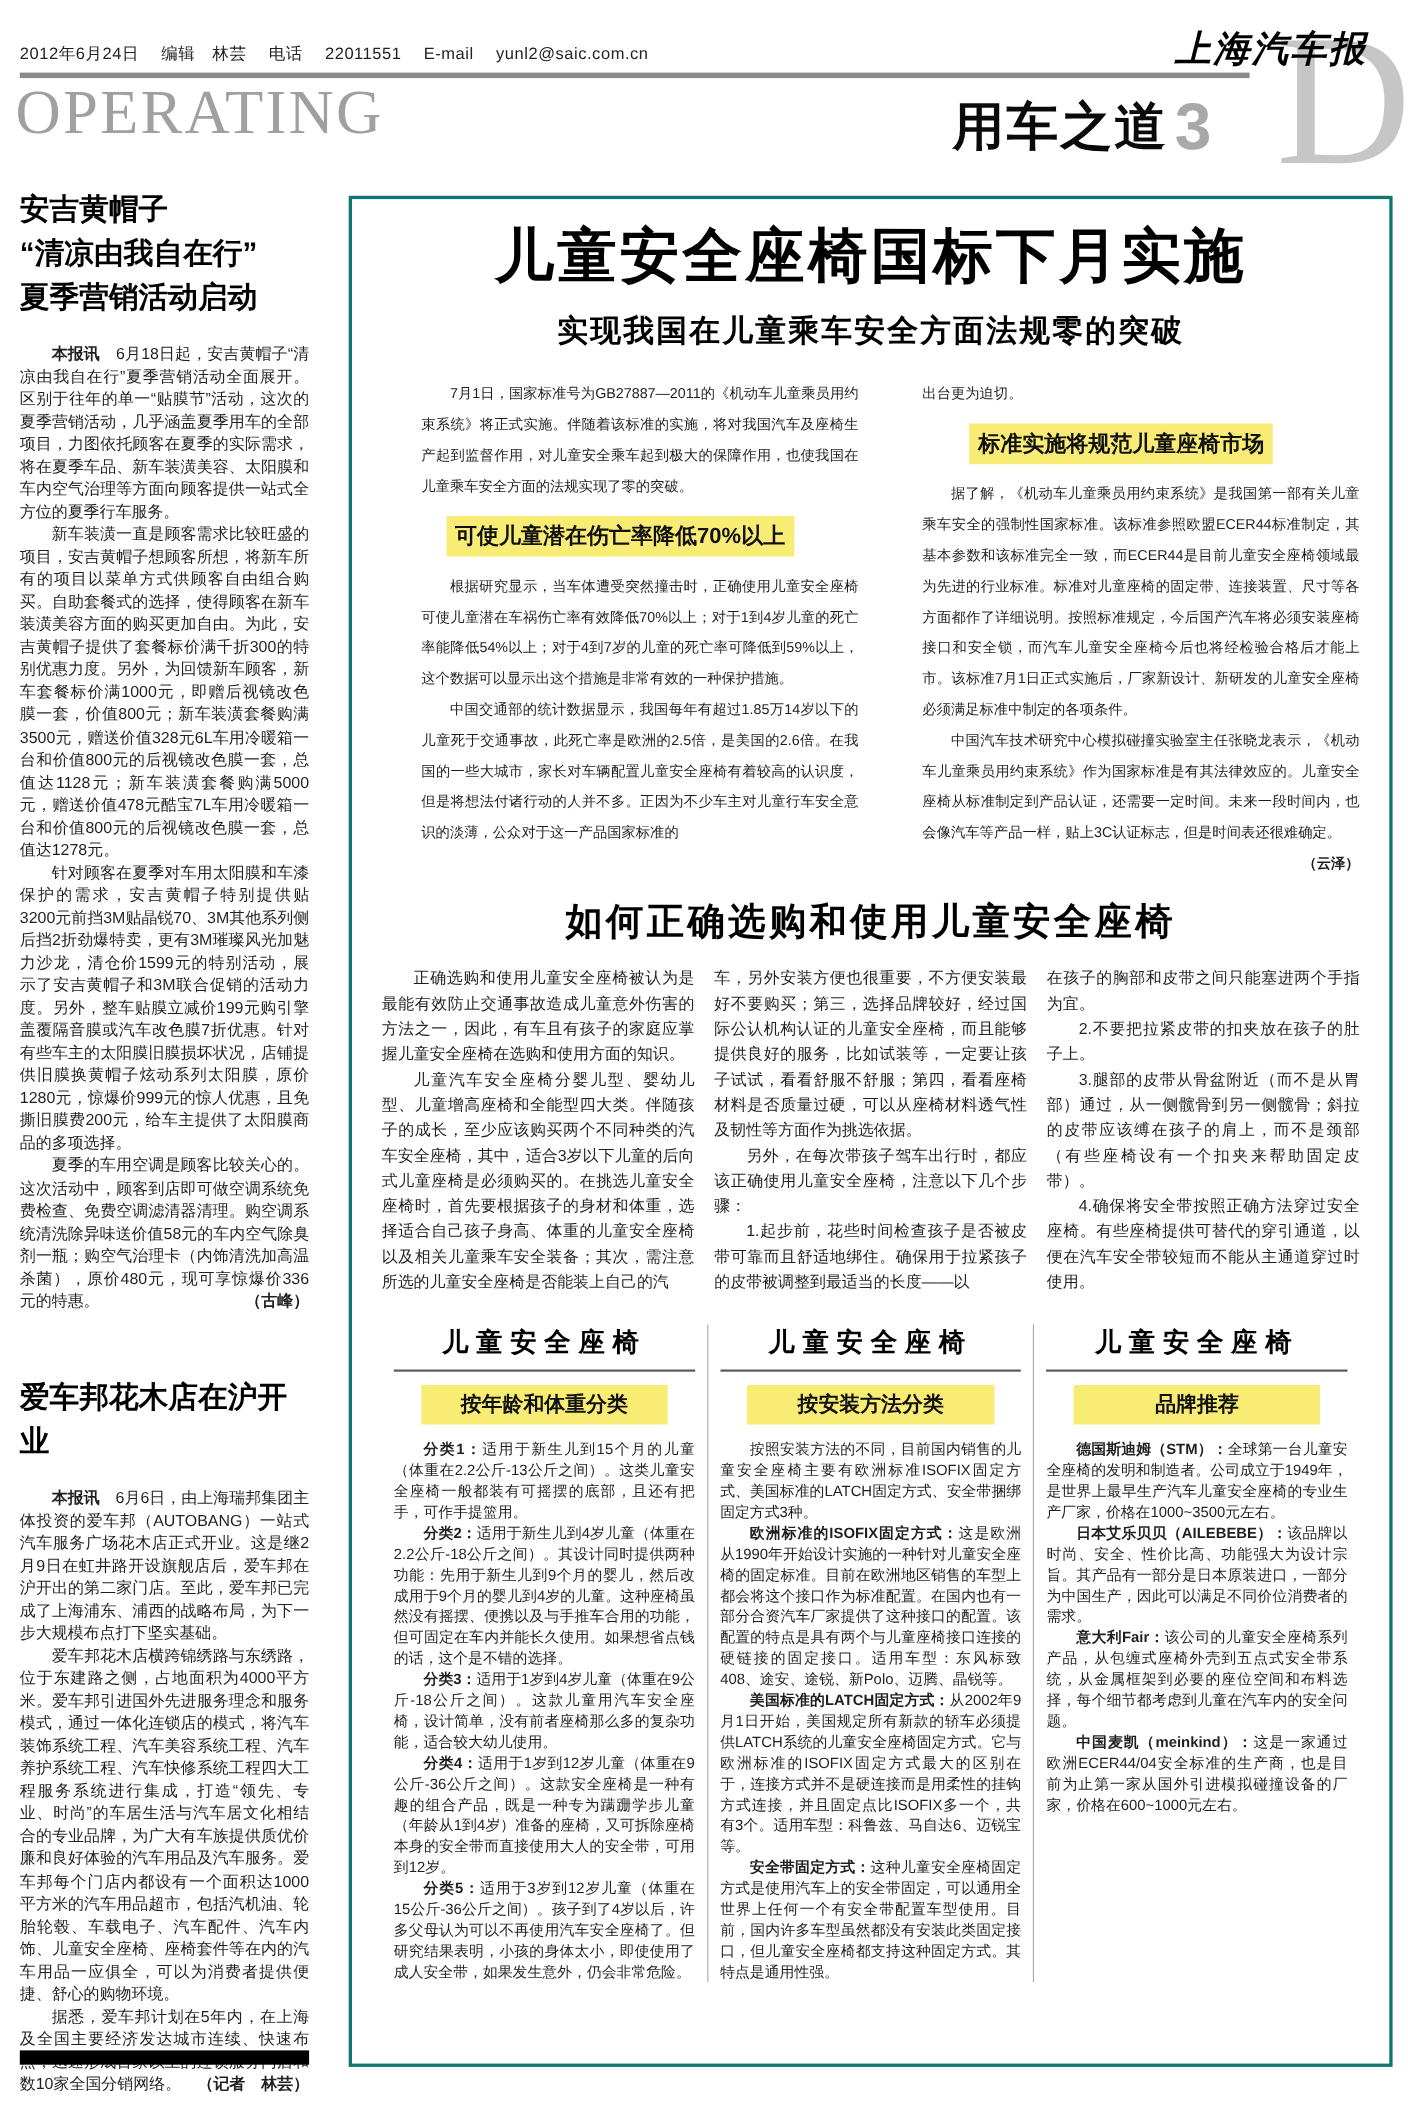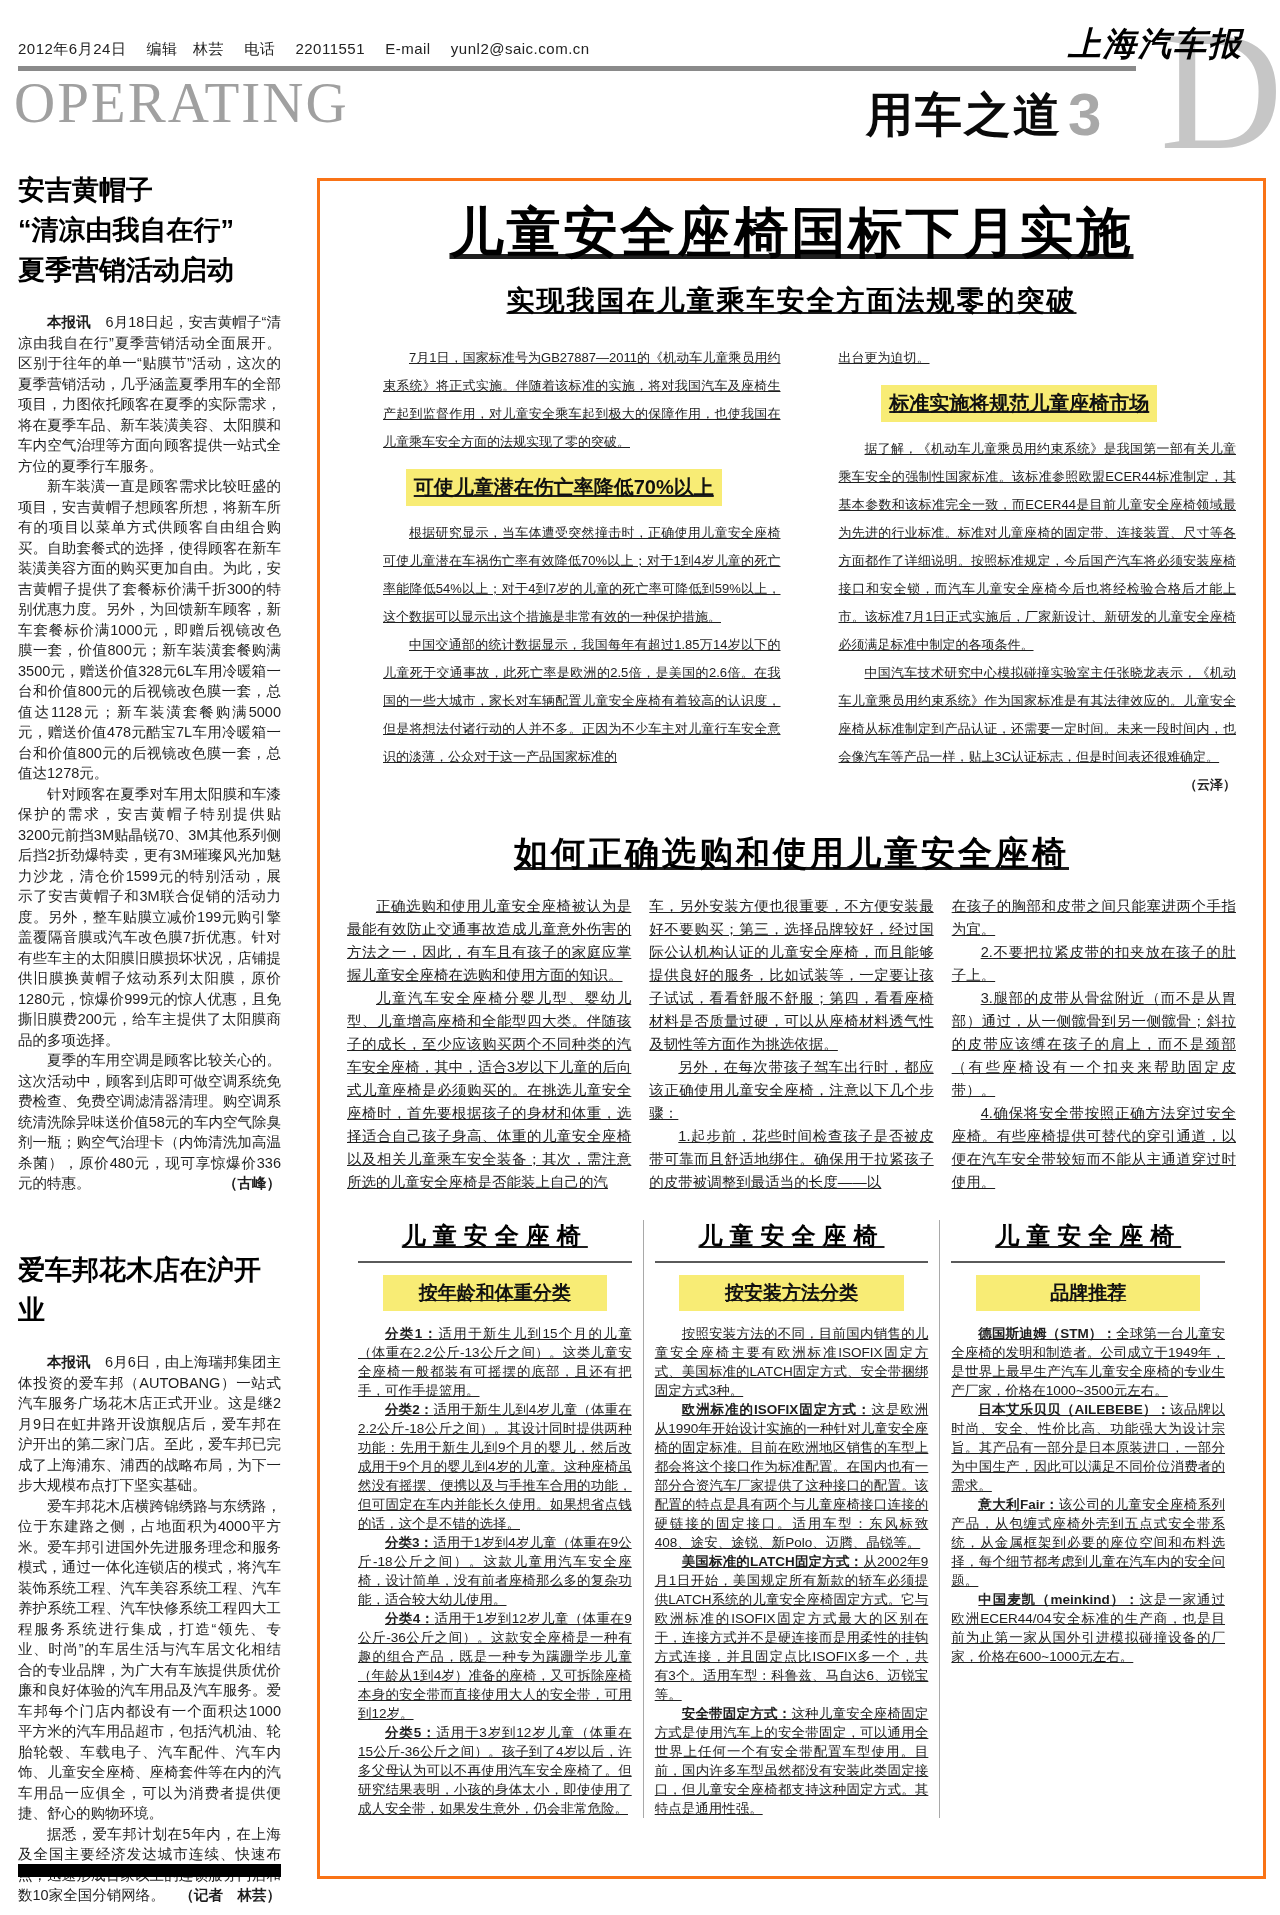--- a/index.html
+++ b/index.html
@@ -25,32 +25,32 @@
   .byline{float:right;font-weight:bold;text-indent:0;}
   
   .left-art{position:absolute;left:18px;width:263px;}
   #article1{top:170px;}
   #article2{top:1250px;}
   .la-title{font-size:27px;line-height:40px;font-weight:bold;color:#000;margin-bottom:22px;}
   .left-art .para{font-size:14.5px;line-height:20.5px;}
   .left-bottom-bar{position:absolute;left:18px;top:1864px;width:263px;height:13px;background:#000;}
   
   .main-box{position:absolute;left:317px;top:178px;width:949px;height:1701px;
-        border:3px solid #f97316;box-sizing:border-box;padding:0 27px;overflow:hidden;background:#fff;text-decoration:underline;}
+        border:3px solid #0f766e;box-sizing:border-box;padding:0 27px;overflow:hidden;background:#fff;}
   .feature-headline{text-align:center;font-size:54px;font-weight:800;letter-spacing:3px;
         color:#000;margin-top:16px;}
   .feature-subtitle{text-align:center;font-family:"Liberation Serif",serif;font-weight:bold;
         font-size:28px;letter-spacing:2px;color:#000;margin-top:12px;}
   .top-cols{display:flex;gap:22px;margin-top:24px;}
   .top-col{flex:1;min-width:0;}
   .top-col .para{font-size:13px;line-height:28px;margin-left:36px;}
   .hl{display:block;width:max-content;max-width:95%;margin:13px auto;padding:5px 8px;
         background:var(--hl,#f8ec75);font-weight:bold;font-size:20px;text-align:left;color:#111;}
   .guide-headline{text-align:center;font-family:"Liberation Serif",serif;font-weight:bold;
-        font-size:34px;letter-spacing:3px;color:#000;margin:32px 0 18px;}
+        font-size:34px;letter-spacing:3px;color:#000;margin:16px 0 18px;}
   .guide-cols{display:flex;gap:18px;}
   .guide-col{flex:1;min-width:0;}
   .guide-col .para{font-size:14.5px;line-height:23px;}
   .bottom-cols{display:flex;margin-top:26px;}
   .bottom-col{flex:1;min-width:0;padding:0 11px;}
   .bottom-col + .bottom-col{border-left:1px solid #a9a9a9;}
   .bc-header{text-align:center;font-family:"Liberation Serif",serif;font-weight:bold;
         font-size:24px;letter-spacing:7px;color:#000;padding-bottom:9px;border-bottom:2px solid #5a5a5a;}
   .bc-label{display:block;width:82%;margin:12px auto 13px;padding:5px 0;background:var(--hl,#f8ec75);
         font-weight:bold;font-size:19px;text-align:center;color:#111;}

